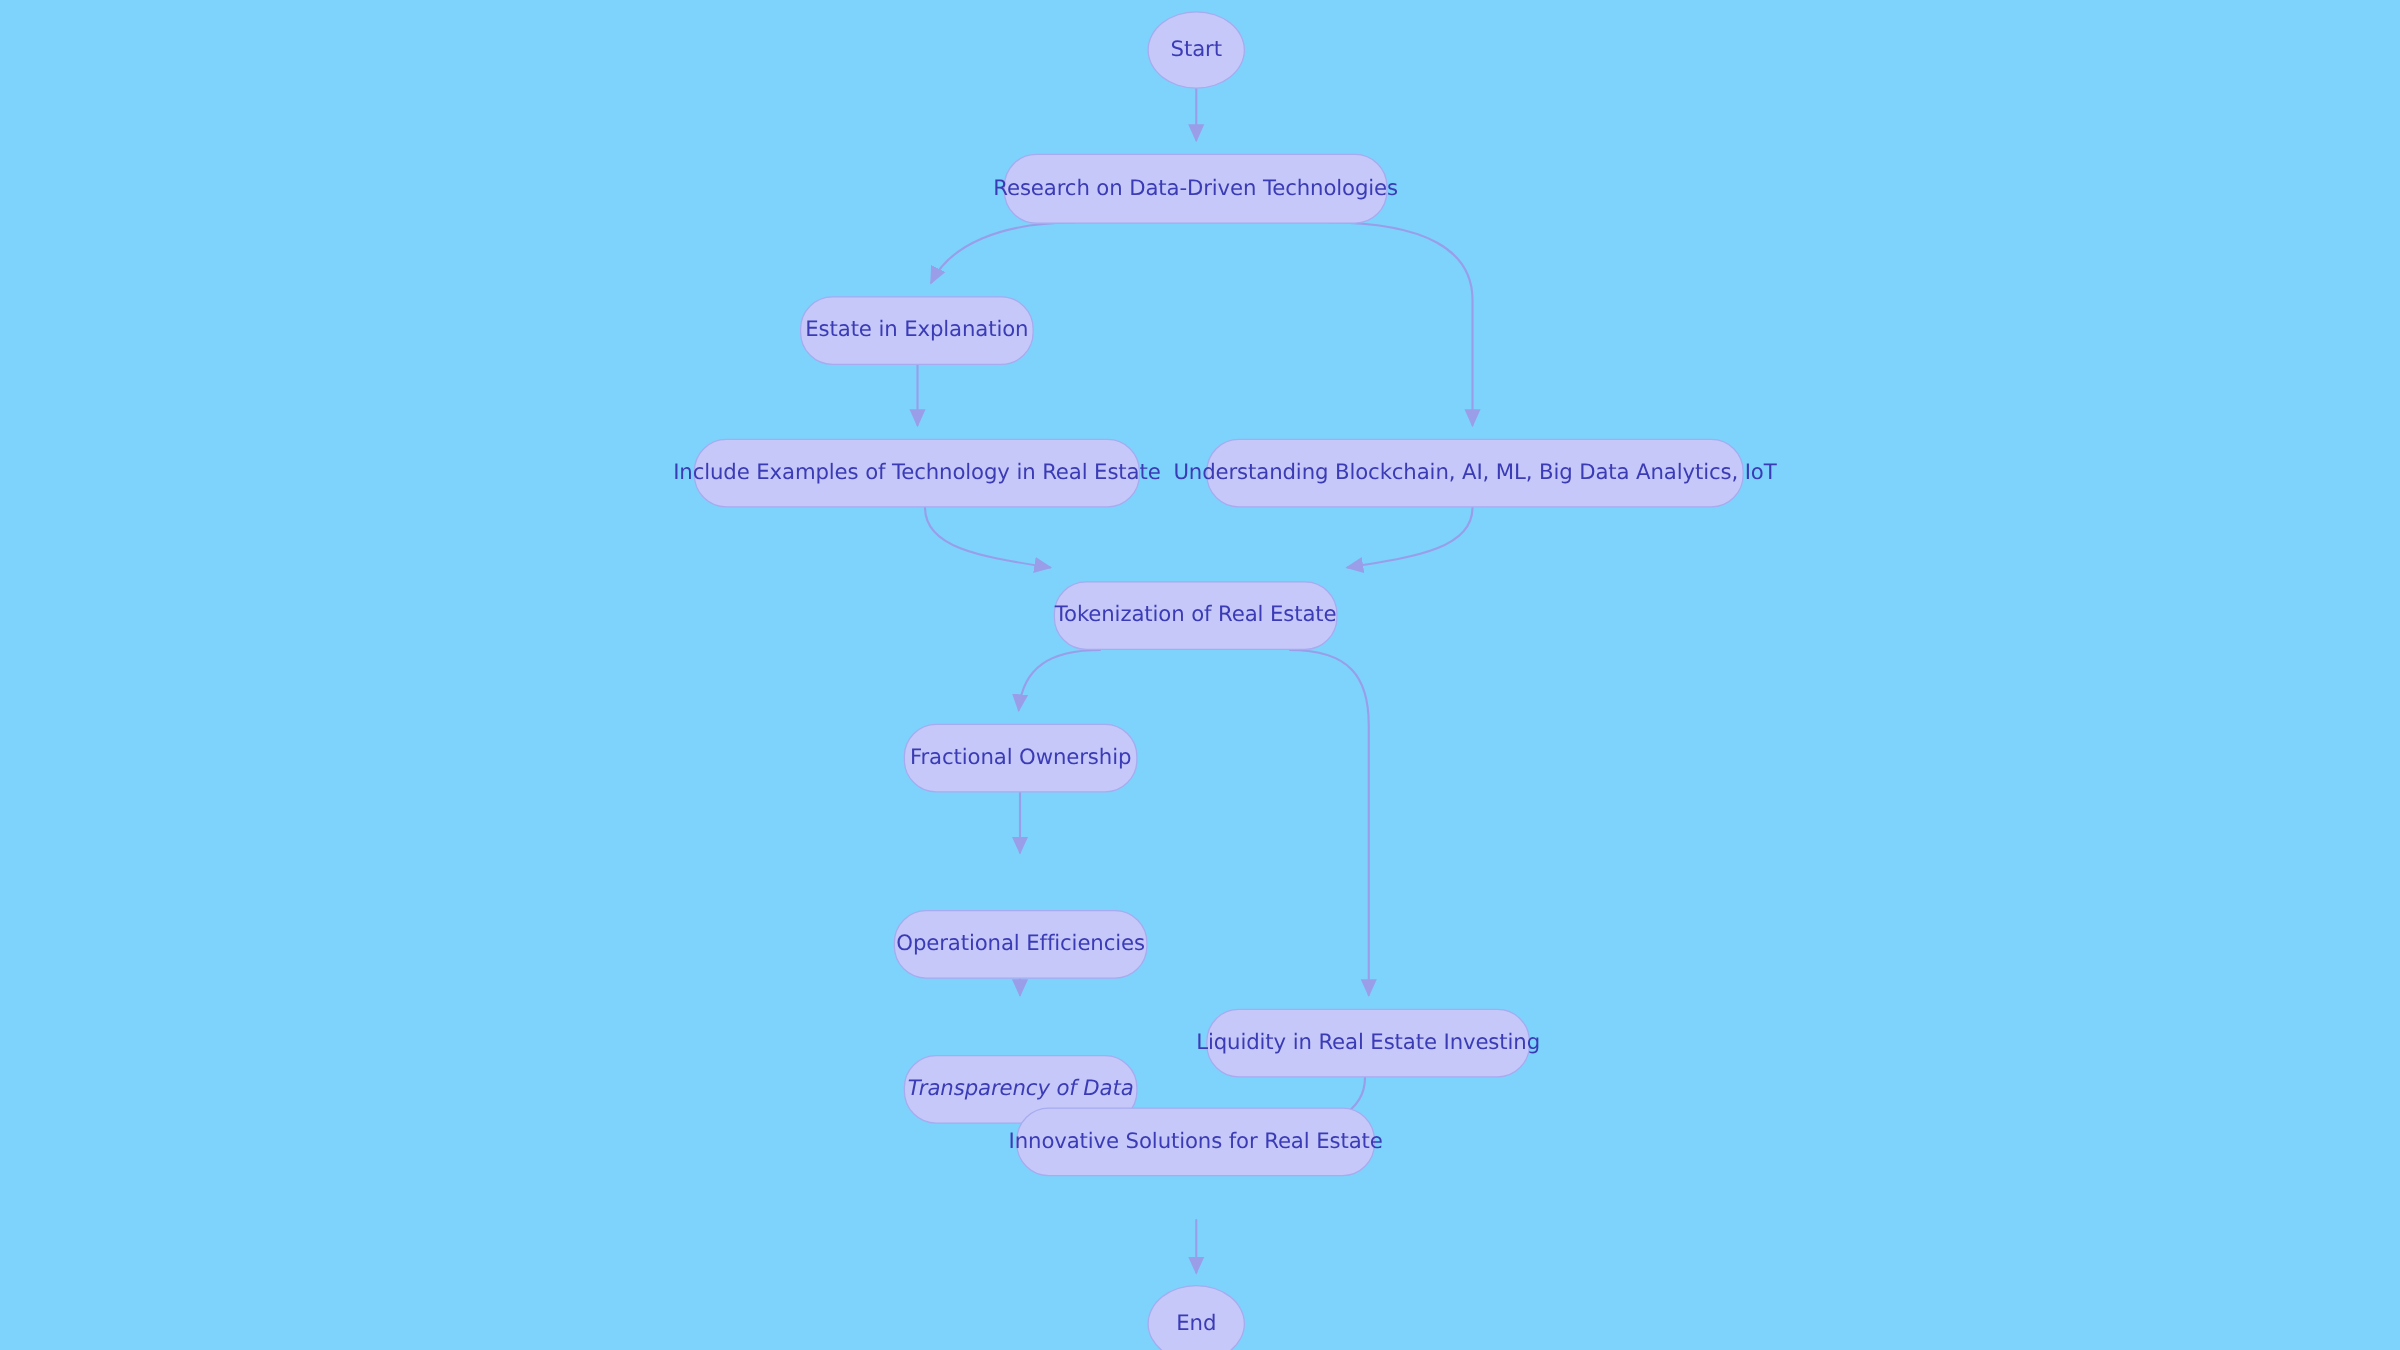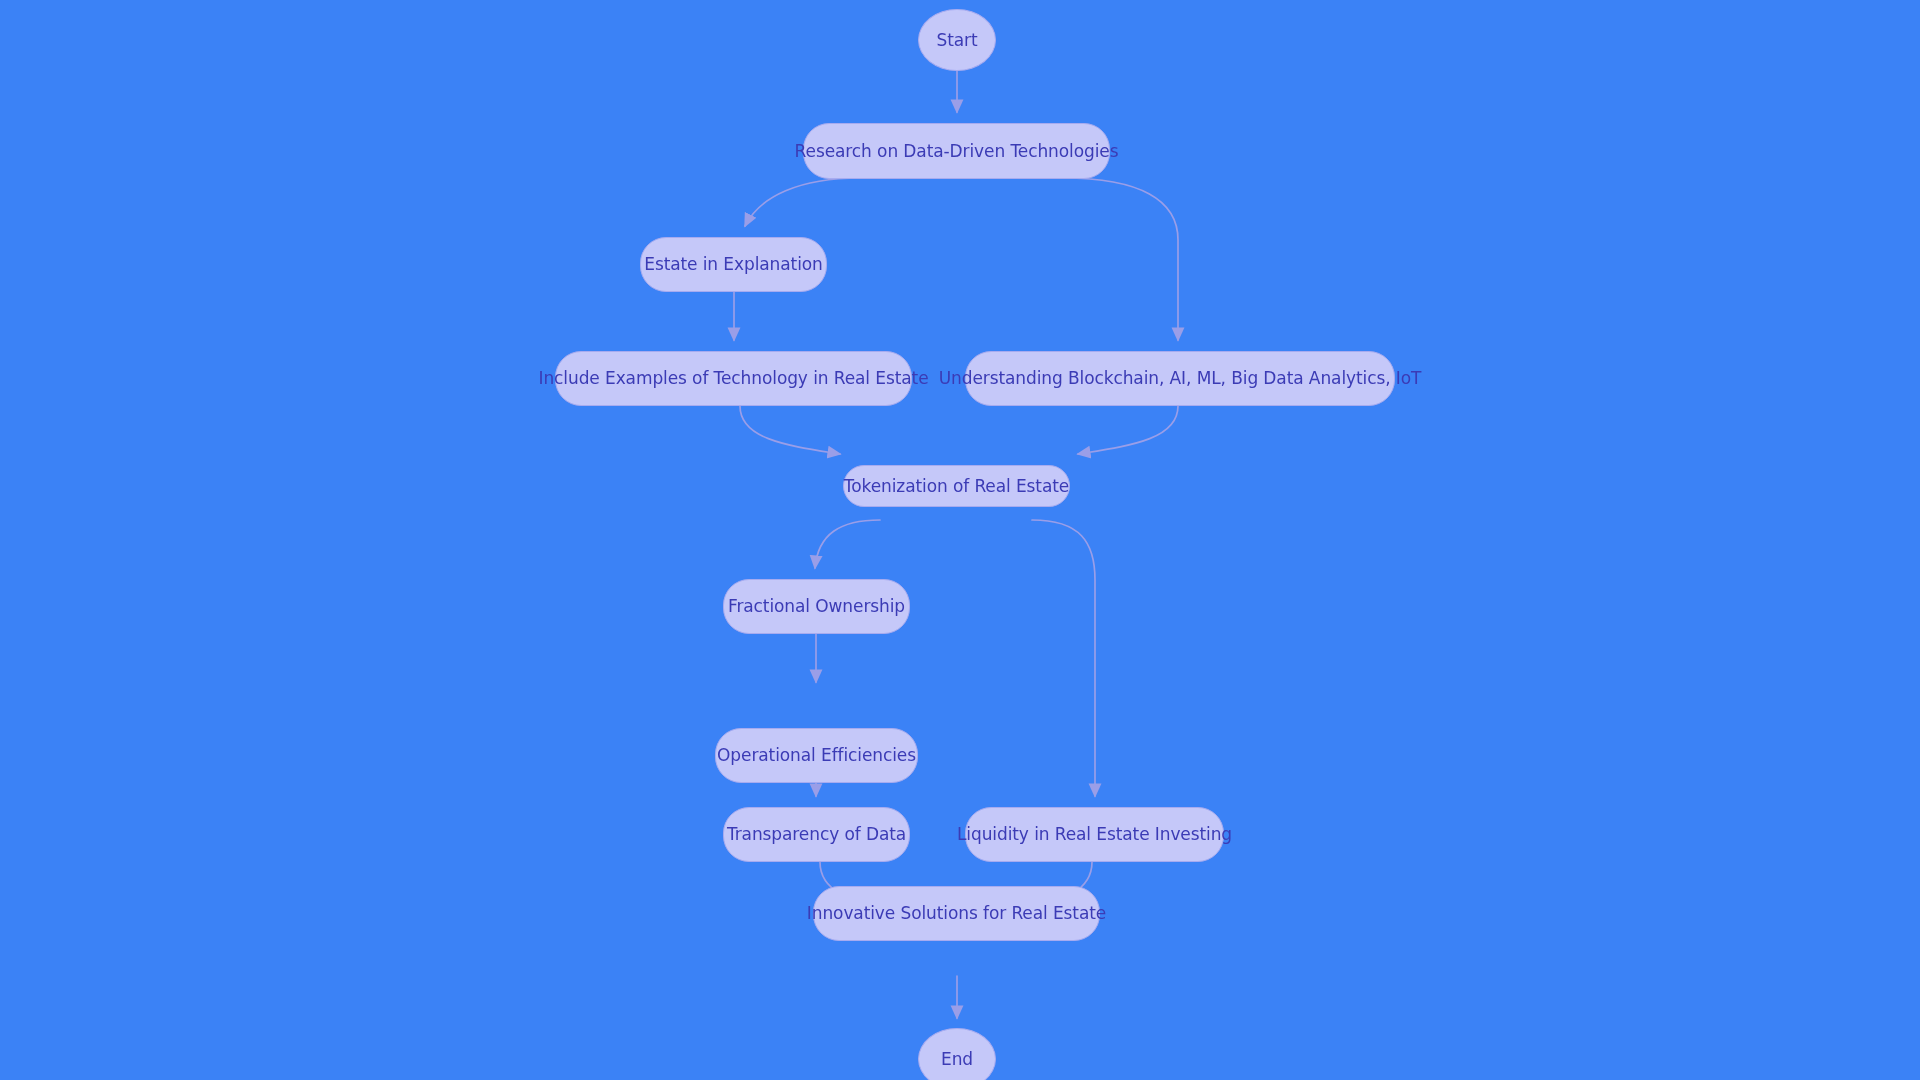--- a/index.html
+++ b/index.html
@@ -11,21 +11,21 @@
   body {
     width: 1920px;
     height: 1080px;
     overflow: hidden;
     font-family: "DejaVu Sans", sans-serif;
   }
   #flow-root {
     position: relative;
     width: 1920px;
     height: 1080px;
-    background: #3b82f6;
+    background: #7dd3fc;
   }
   #edge-layer {
     position: absolute;
     left: 0;
     top: 0;
     width: 1920px;
     height: 1080px;
     pointer-events: none;
   }
   .node {
@@ -93,30 +93,30 @@
       </div>
       <div class="node pill" style="left: 640px; top: 237px; width: 187px; height: 55px; background: rgb(197, 200, 249); border-color: rgb(167, 171, 240); color: rgb(59, 59, 181);">
         <span class="node-label">Estate in Explanation</span>
       </div>
       <div class="node pill" style="left: 965px; top: 351px; width: 430px; height: 55px; background: rgb(197, 200, 249); border-color: rgb(167, 171, 240); color: rgb(59, 59, 181);">
         <span class="node-label">Understanding Blockchain, AI, ML, Big Data Analytics, IoT</span>
       </div>
       <div class="node pill" style="left: 555px; top: 351px; width: 357px; height: 55px; background: rgb(197, 200, 249); border-color: rgb(167, 171, 240); color: rgb(59, 59, 181); text-align: right;">
         <span class="node-label">Include Examples of Technology in Real Estate</span>
       </div>
-      <div class="node pill" style="left: 843px; top: 465px; width: 227px; height: 42px; background: rgb(197, 200, 249); border-color: rgb(167, 171, 240); color: rgb(59, 59, 181);">
+      <div class="node pill" style="left: 843px; top: 465px; width: 227px; height: 55px; background: rgb(197, 200, 249); border-color: rgb(167, 171, 240); color: rgb(59, 59, 181);">
         <span class="node-label">Tokenization of Real Estate</span>
       </div>
       <div class="node pill" style="left: 723px; top: 579px; width: 187px; height: 55px; background: rgb(197, 200, 249); border-color: rgb(167, 171, 240); color: rgb(59, 59, 181);">
         <span class="node-label">Fractional Ownership</span>
       </div>
       <div class="node pill" style="left: 715px; top: 728px; width: 203px; height: 55px; background: rgb(197, 200, 249); border-color: rgb(167, 171, 240); color: rgb(59, 59, 181);">
         <span class="node-label">Operational Efficiencies</span>
       </div>
-      <div class="node pill" style="left: 723px; top: 807px; width: 187px; height: 55px; background: rgb(197, 200, 249); border-color: rgb(167, 171, 240); color: rgb(59, 59, 181);">
+      <div class="node pill" style="left: 723px; top: 844px; width: 187px; height: 55px; background: rgb(197, 200, 249); border-color: rgb(167, 171, 240); color: rgb(59, 59, 181); font-style: italic;">
         <span class="node-label">Transparency of Data</span>
       </div>
       <div class="node pill" style="left: 965px; top: 807px; width: 259px; height: 55px; background: rgb(197, 200, 249); border-color: rgb(167, 171, 240); color: rgb(59, 59, 181); text-align: center;">
         <span class="node-label">Liquidity in Real Estate Investing</span>
       </div>
       <div class="node pill" style="left: 813px; top: 886px; width: 287px; height: 55px; background: rgb(197, 200, 249); border-color: rgb(167, 171, 240); color: rgb(59, 59, 181);">
         <span class="node-label">Innovative Solutions for Real Estate</span>
       </div>
       <div class="node terminal" style="left: 918px; top: 1028px; width: 78px; height: 62px; background: rgb(197, 200, 249); border-color: rgb(167, 171, 240); color: rgb(59, 59, 181);">
         <span class="node-label">End</span>

